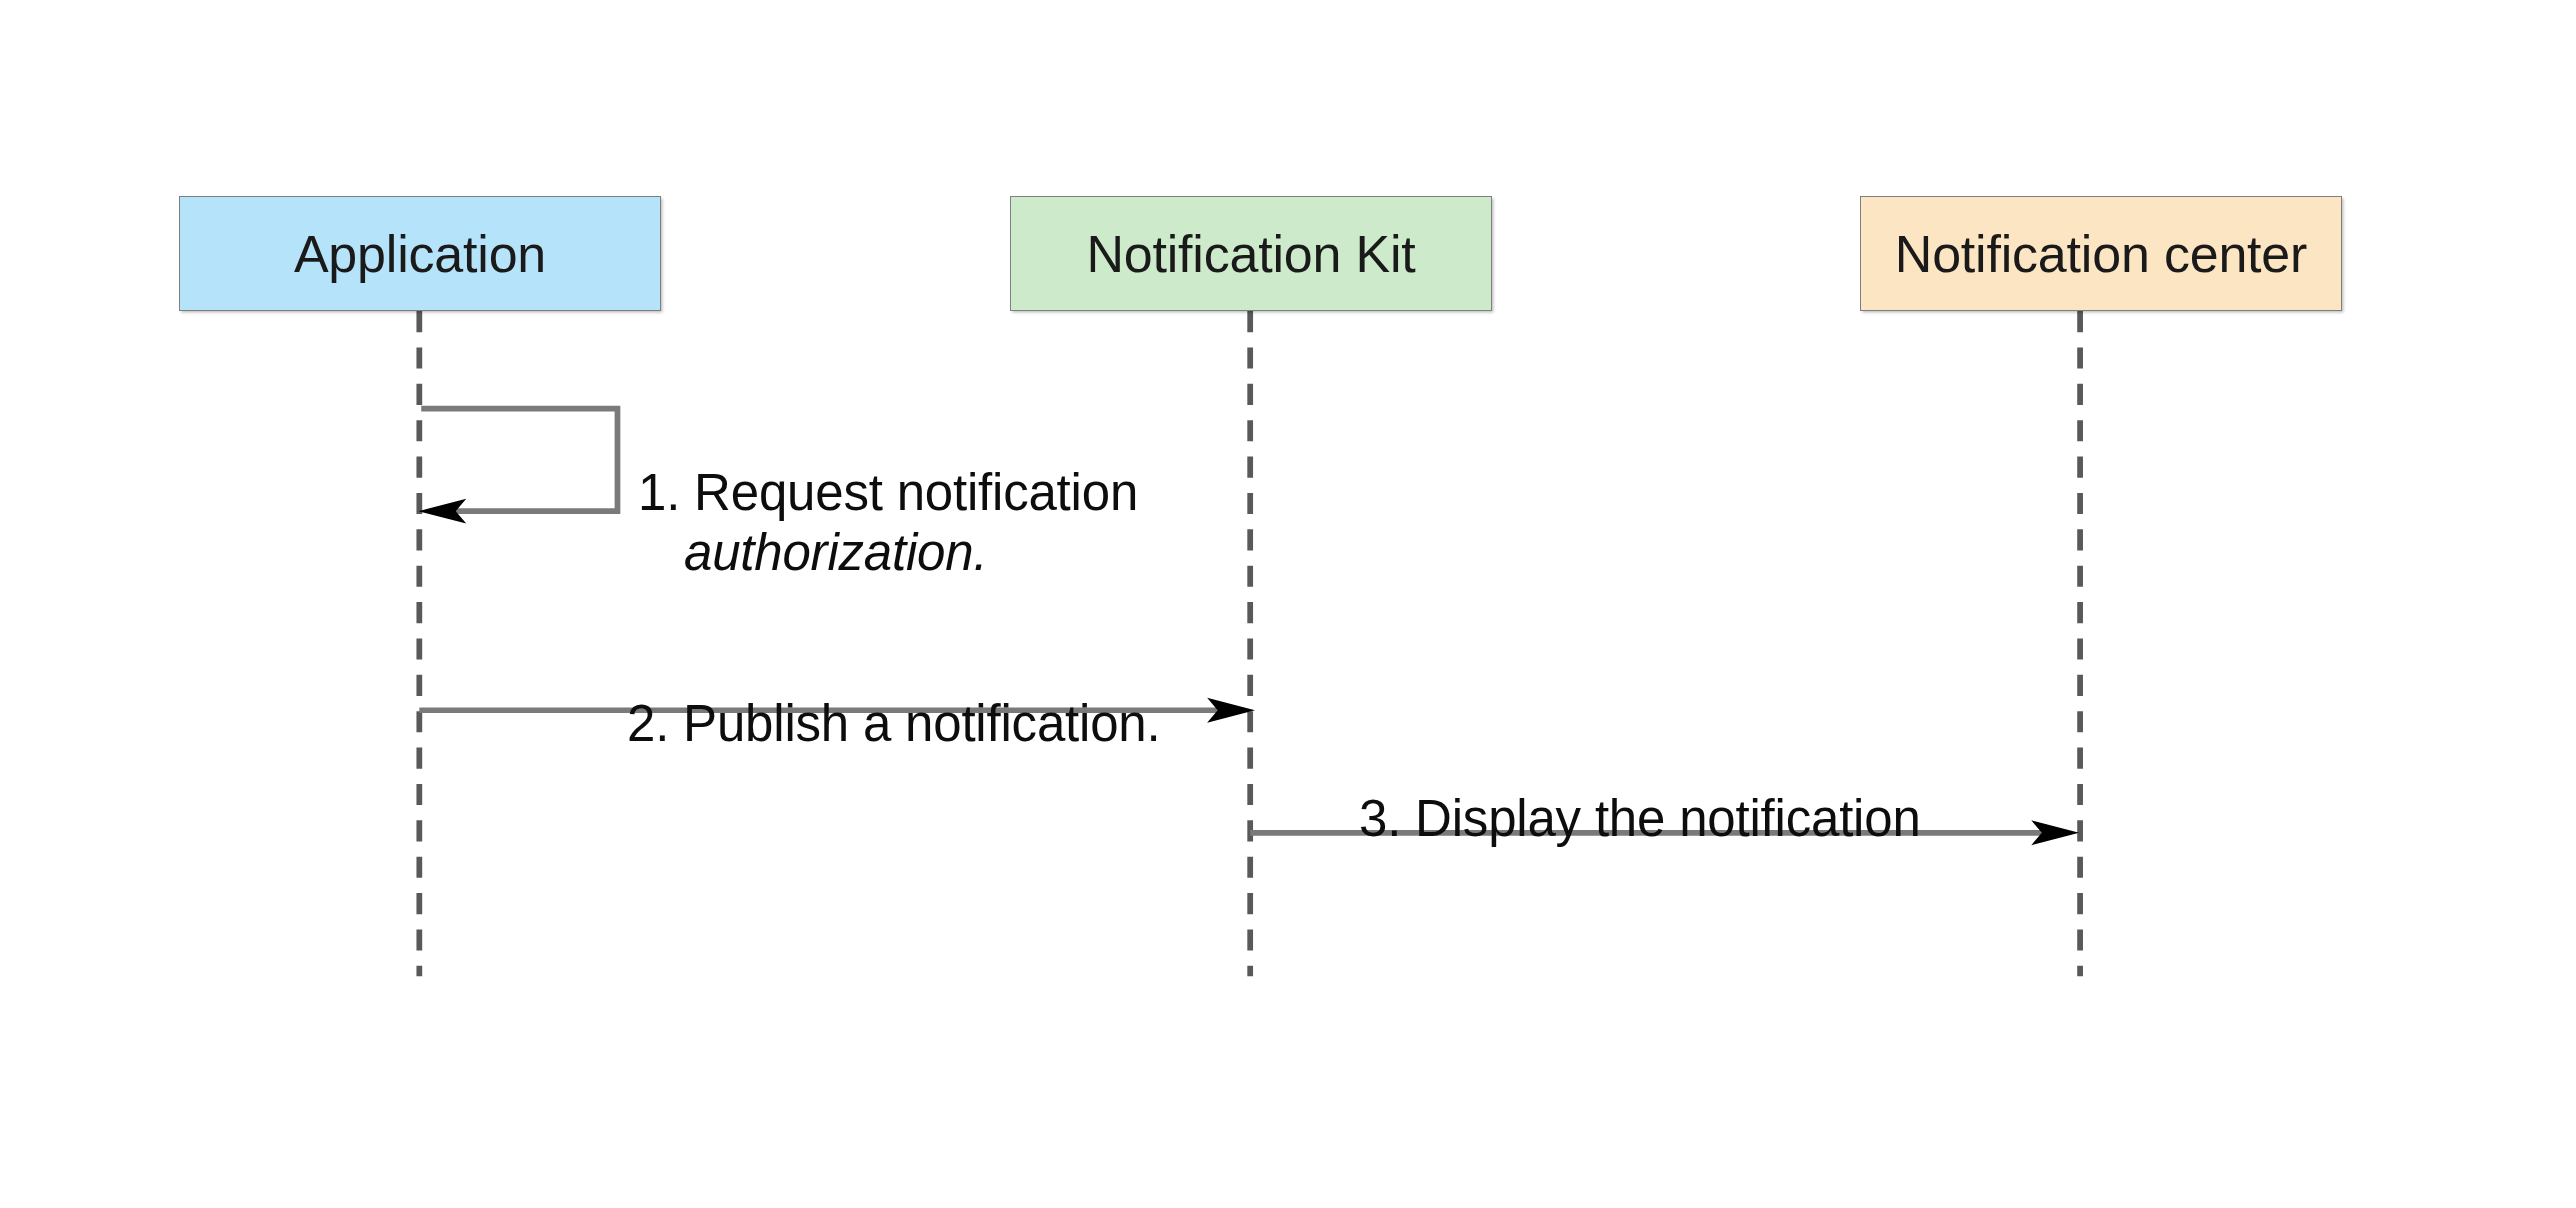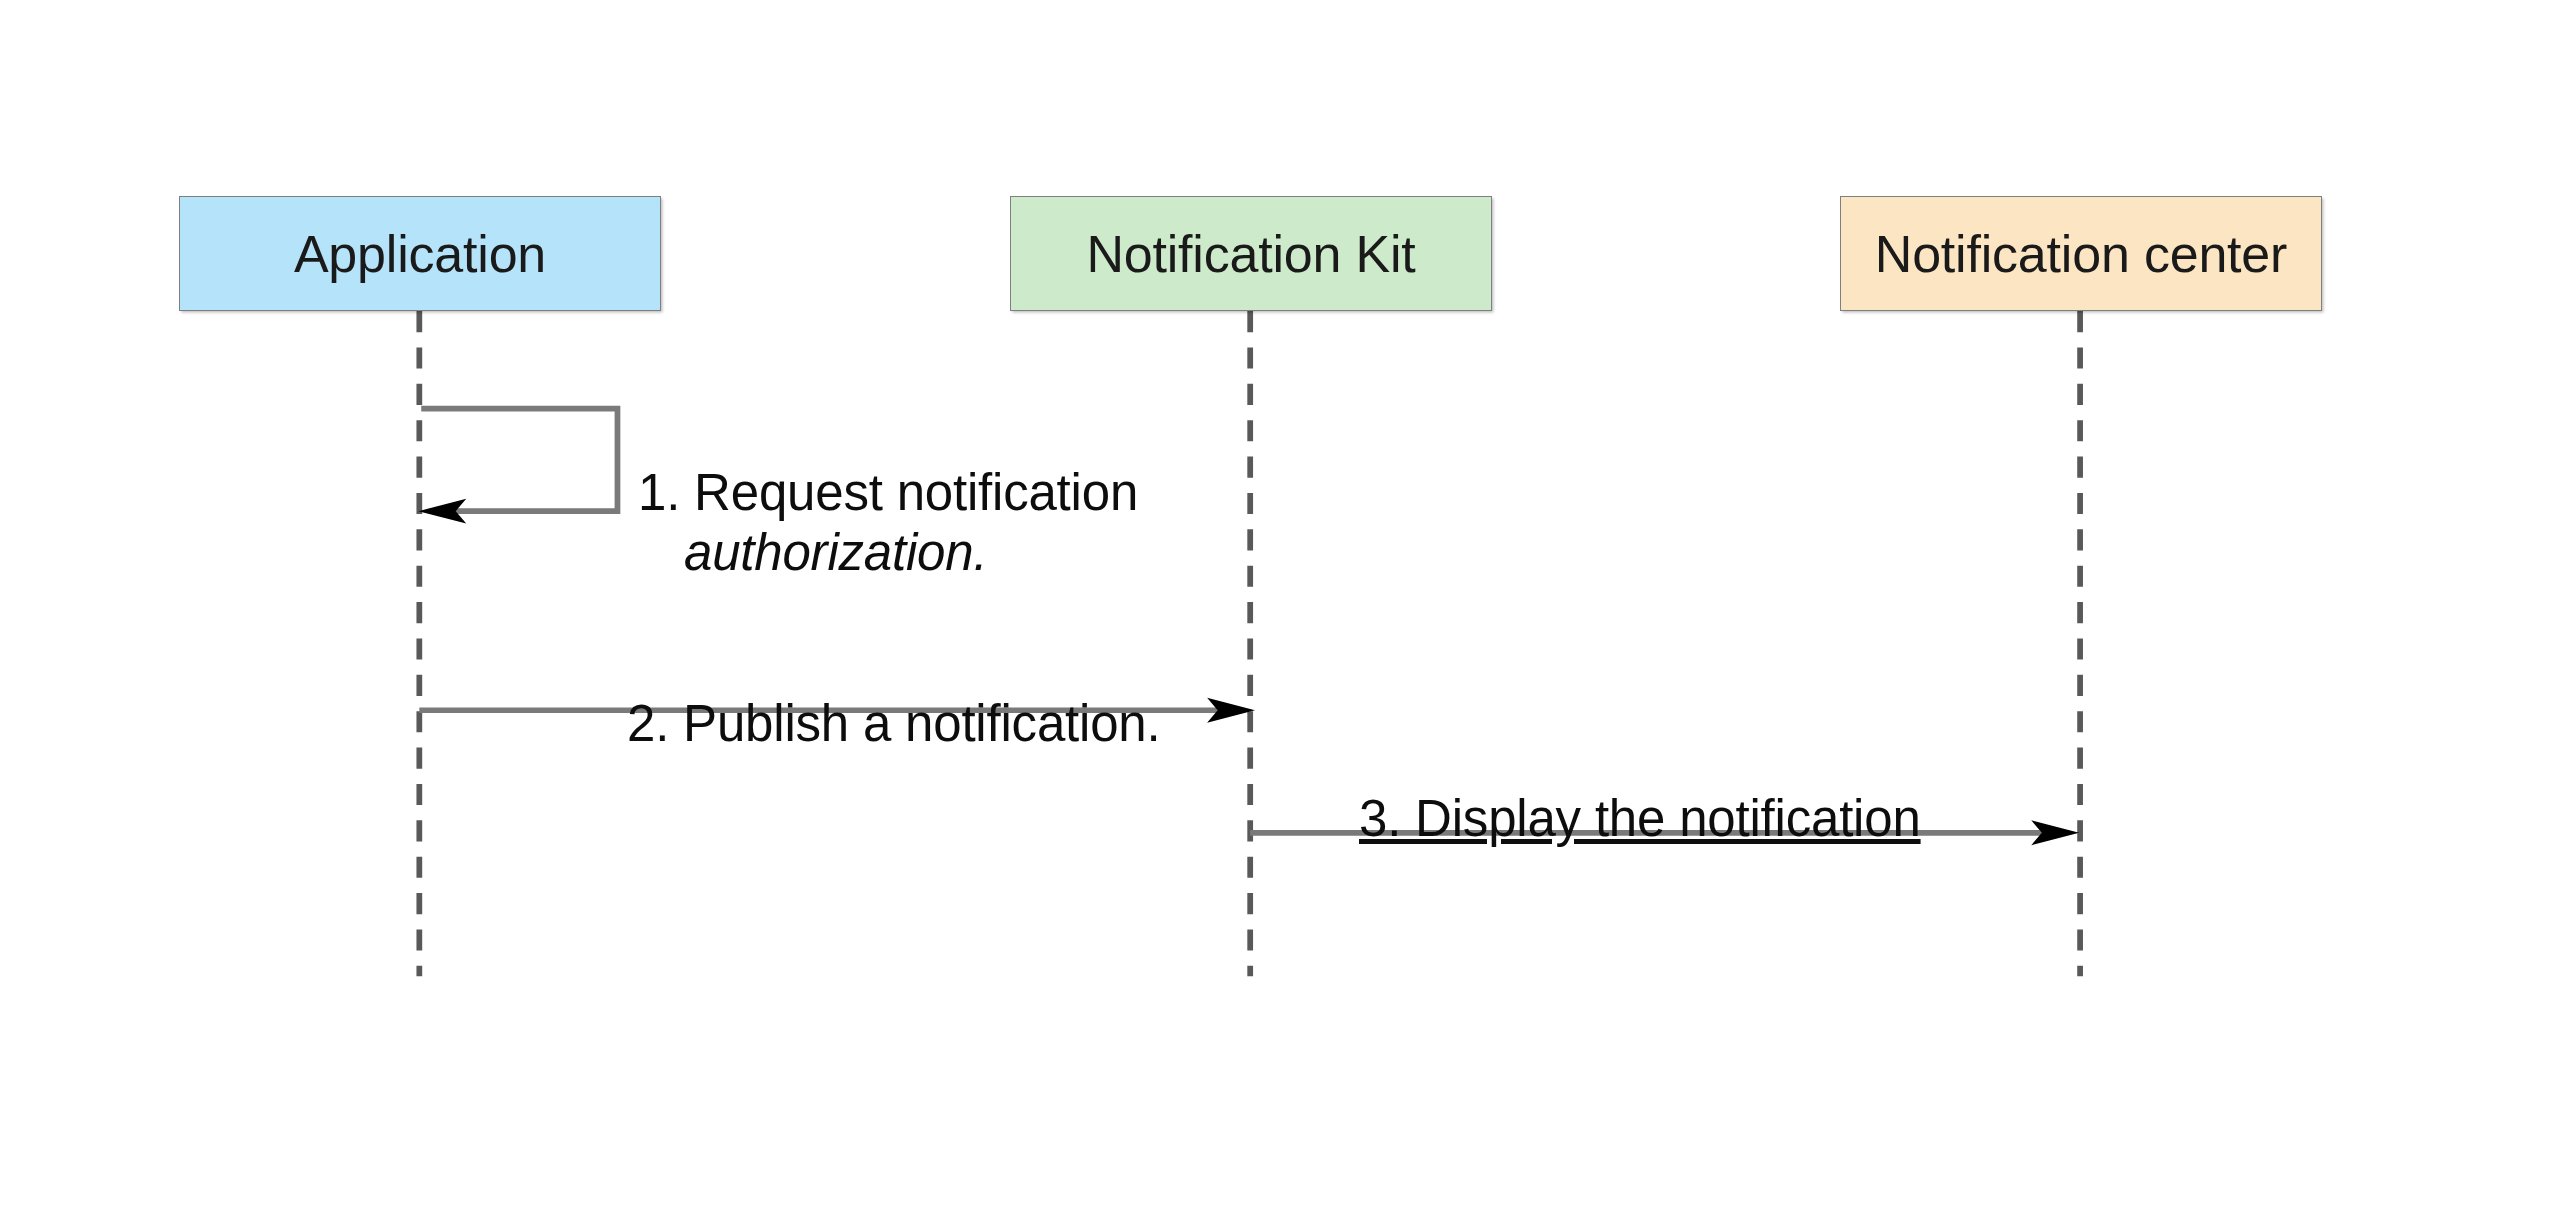--- a/index.html
+++ b/index.html
@@ -82,21 +82,20 @@
     left: 627px;
     top: 634px;
     text-align: left;
     width: 574px;
   }
   #message-label-3 {
     left: 1359px;
     top: 729px;
     text-align: left;
     width: 670px;
-    text-decoration: underline;
   }
   #message-label-3 .line2 { display: block; padding-left: 59px; }
 </style>
 </head>
 <body>
 
 <div id="canvas">
 
   <svg id="diagram-svg" viewBox="0 0 2691 1262" xmlns="http://www.w3.org/2000/svg">
 
@@ -132,21 +131,21 @@
   </svg>
 
   <div class="participant" id="participant-application" style="background:#b5e3f9;">
     <span class="participant-label">Application</span>
   </div>
 
   <div class="participant" id="participant-notification-kit" style="background:#cdebca;">
     <span class="participant-label">Notification Kit</span>
   </div>
 
-  <div class="participant" id="participant-notification-center" style="background:#fce5c2;">
+  <div class="participant" id="participant-notification-center" style="background:#fce5c2;margin-left:20px;">
     <span class="participant-label">Notification center</span>
   </div>
 
   <div class="message-label" id="message-label-1">
     <span>1. Request notification</span>
     <span class="line2">authorization.</span>
   </div>
 
   <div class="message-label" id="message-label-2">
     <span>2. Publish a notification.</span>

